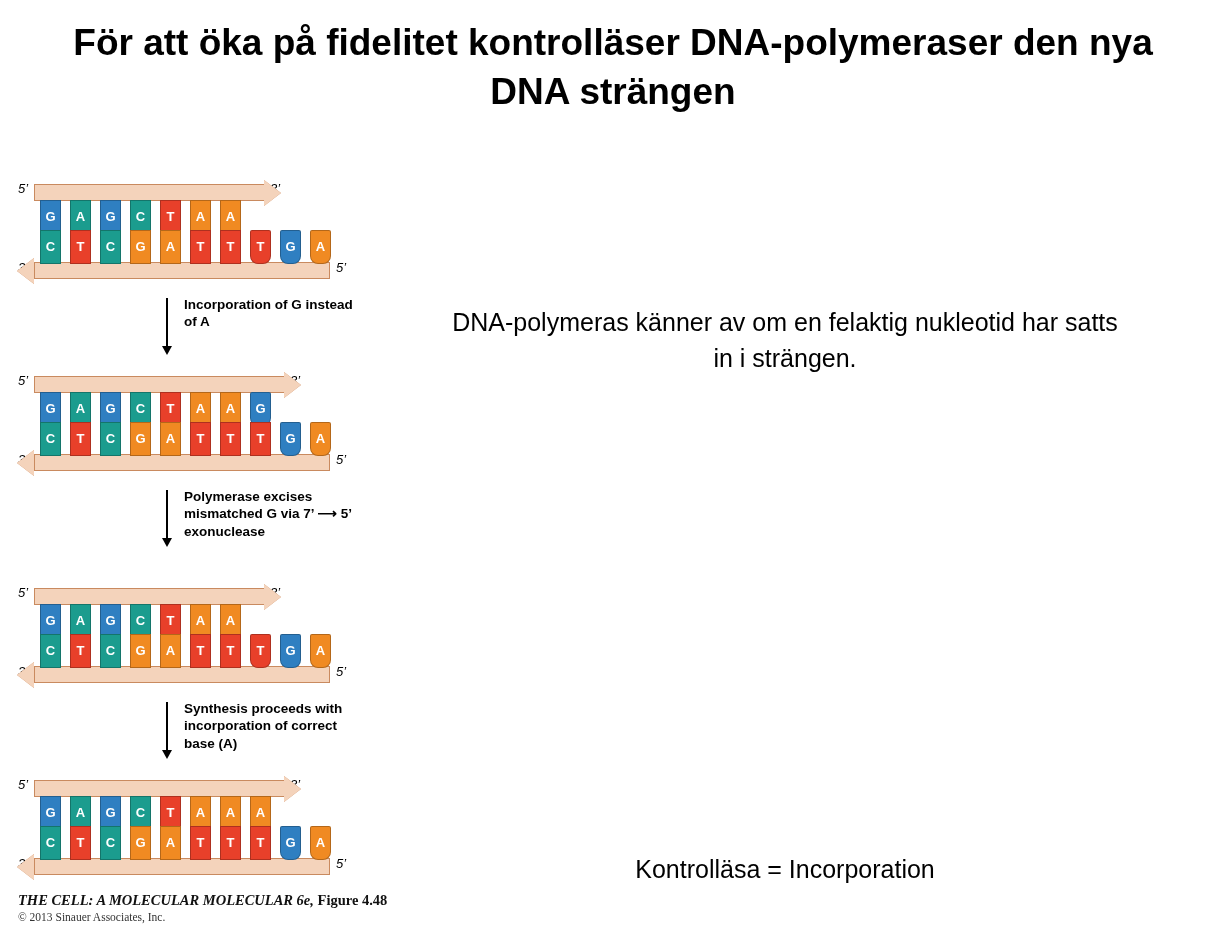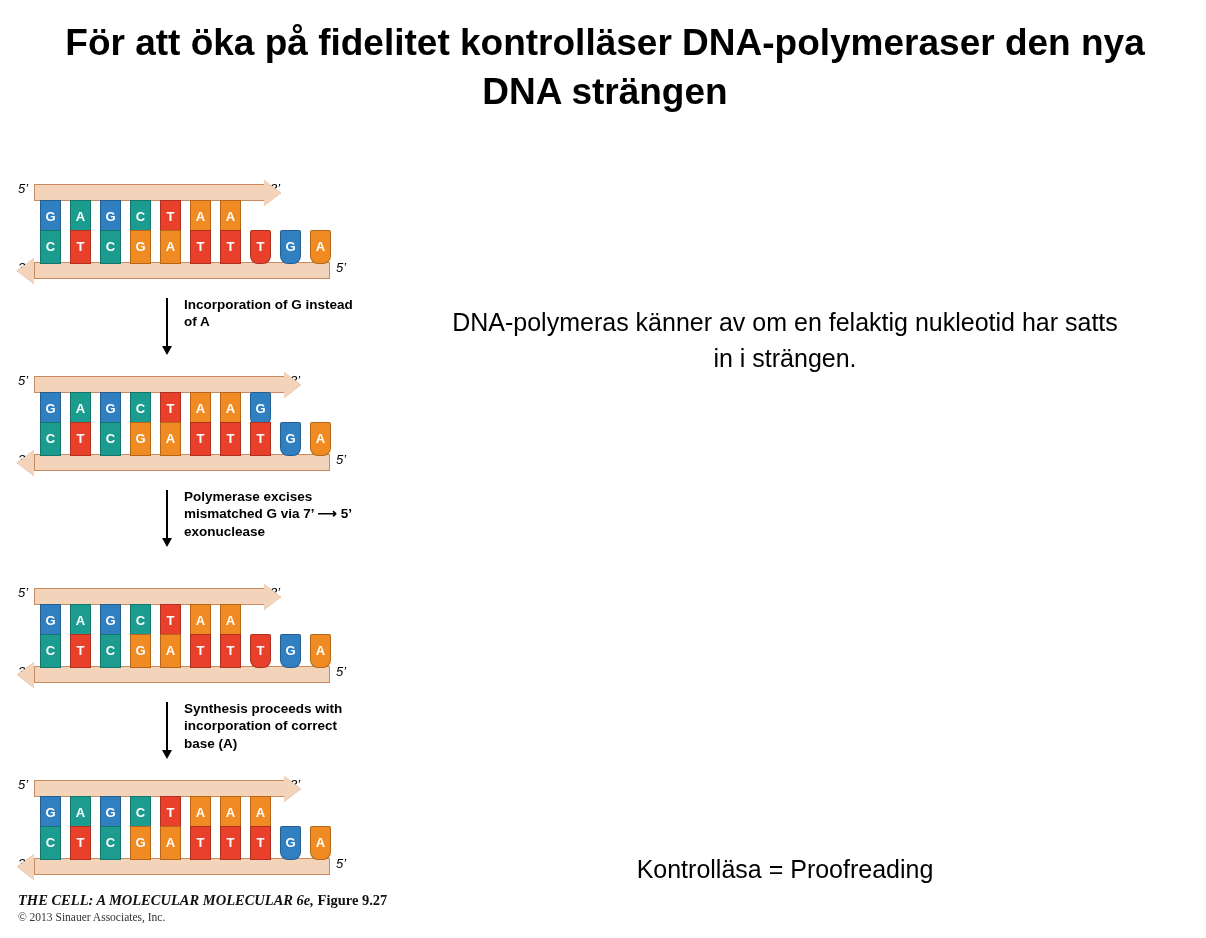--- a/index.html
+++ b/index.html
@@ -13,21 +13,21 @@
     font-family: "Liberation Sans", sans-serif;
     color: #000000;
     overflow: hidden;
     position: relative;
   }
 
   
   .slide-title {
     position: absolute;
     top: 18px;
-    left: 60px;
+    left: 68px;
     width: 1090px;
     text-align: center;
     font-size: 37px;
     line-height: 1.33;
     font-weight: 700;
     color: #000;
   }
 
   
   .body-text {
@@ -192,21 +192,21 @@
 </style>
 </head>
 <body>
 
 <div class="slide-title">För att öka på fidelitet kontrolläser DNA-polymeraser den nya DNA strängen</div>
 
 <div class="body-text">
   <p>DNA-polymeras känner av om en felaktig nukleotid har satts in i strängen.</p>
 </div>
 
-<div class="footer-note">Kontrolläsa = Proofreading</div>
+<div class="footer-note">Kontrolläsa = Incorporation</div>
 
 <div class="figure">
 
   <div class="panel p1">
     <div class="label5" style="left:0px; top:3px;">5’</div>
     <div class="label3" style="left:252px; top:3px;">3’</div>
     <div class="strand top"></div>
     <div class="arrowhead top"></div>
 
     <div class="label3" style="left:0px; top:82px;">3’</div>
@@ -339,15 +339,15 @@
     <div class="base down" style="left:142px; background:#f08a22;">A</div>
     <div class="base down" style="left:172px; background:#e8402a;">T</div>
     <div class="base down" style="left:202px; background:#e8402a;">T</div>
     <div class="base down" style="left:232px; background:#e8402a;">T</div>
     <div class="base down point" style="left:262px; background:#2f7fc1;">G</div>
     <div class="base down point" style="left:292px; background:#f08a22;">A</div>
   </div>
 </div>
 
 <div class="credit">
-  <div class="line1"><span>THE CELL: A MOLECULAR MOLECULAR 6e,</span><span class="reg"> Figure 9.27</span></div>
+  <div class="line1"><span>THE CELL: A MOLECULAR MOLECULAR 6e,</span><span class="reg"> Figure 4.48</span></div>
   <div class="line2">© 2013 Sinauer Associates, Inc.</div>
 </div>
 
 </body></html>

